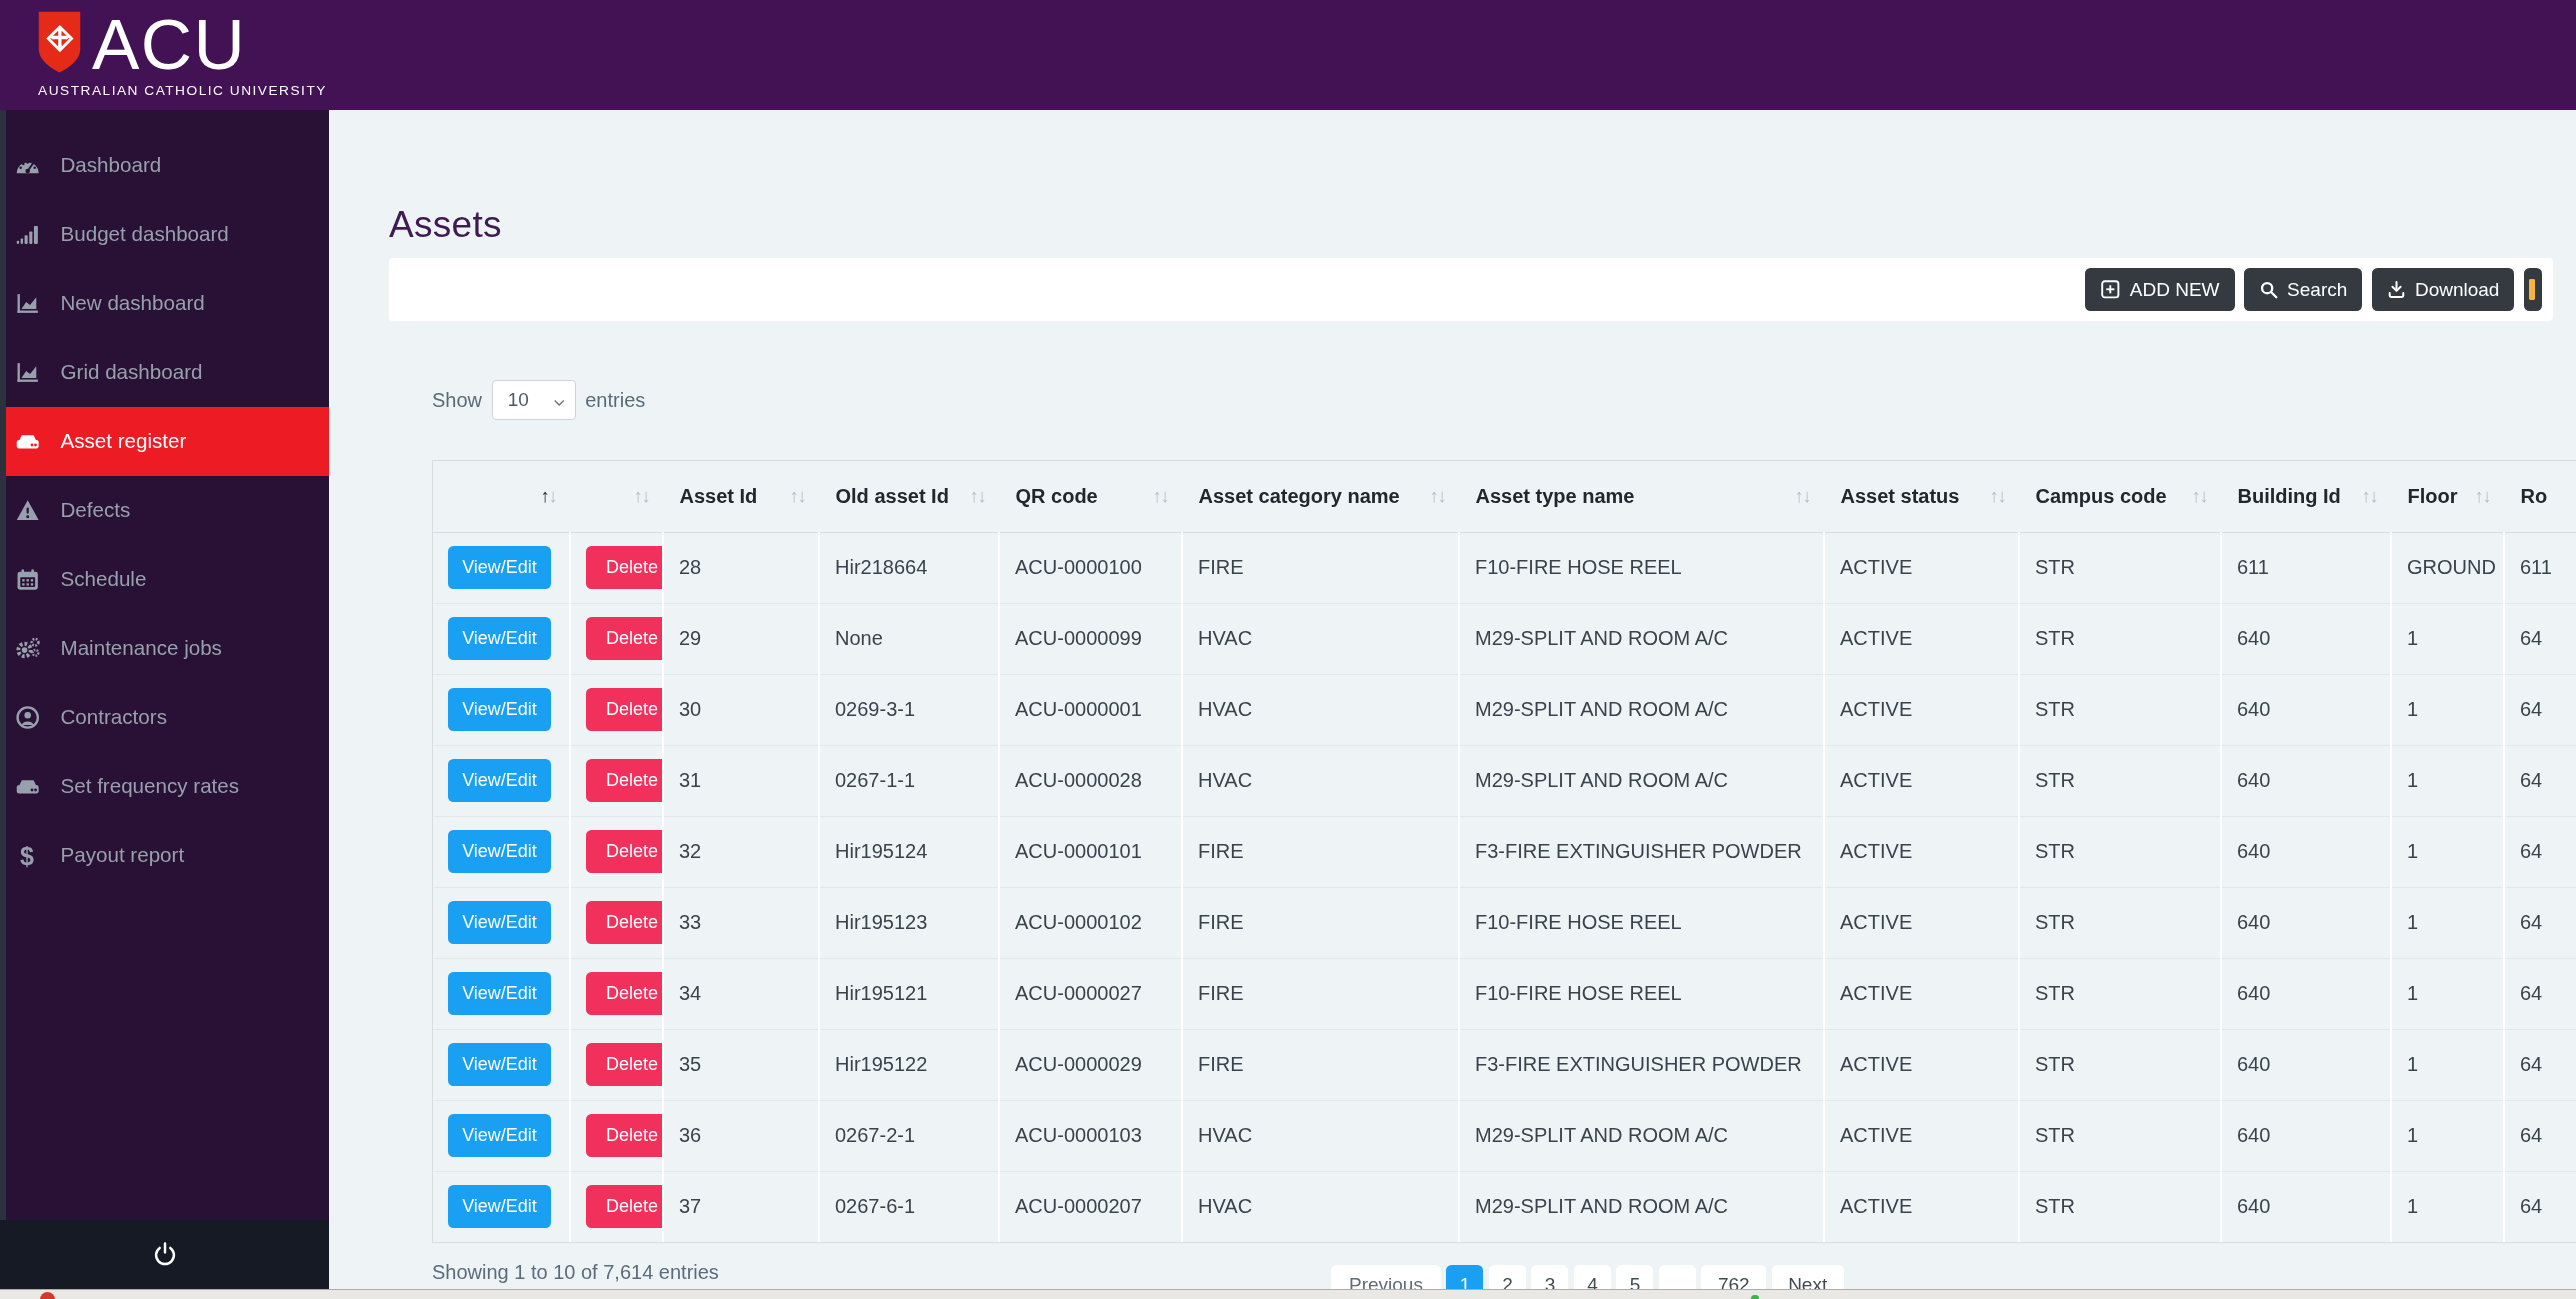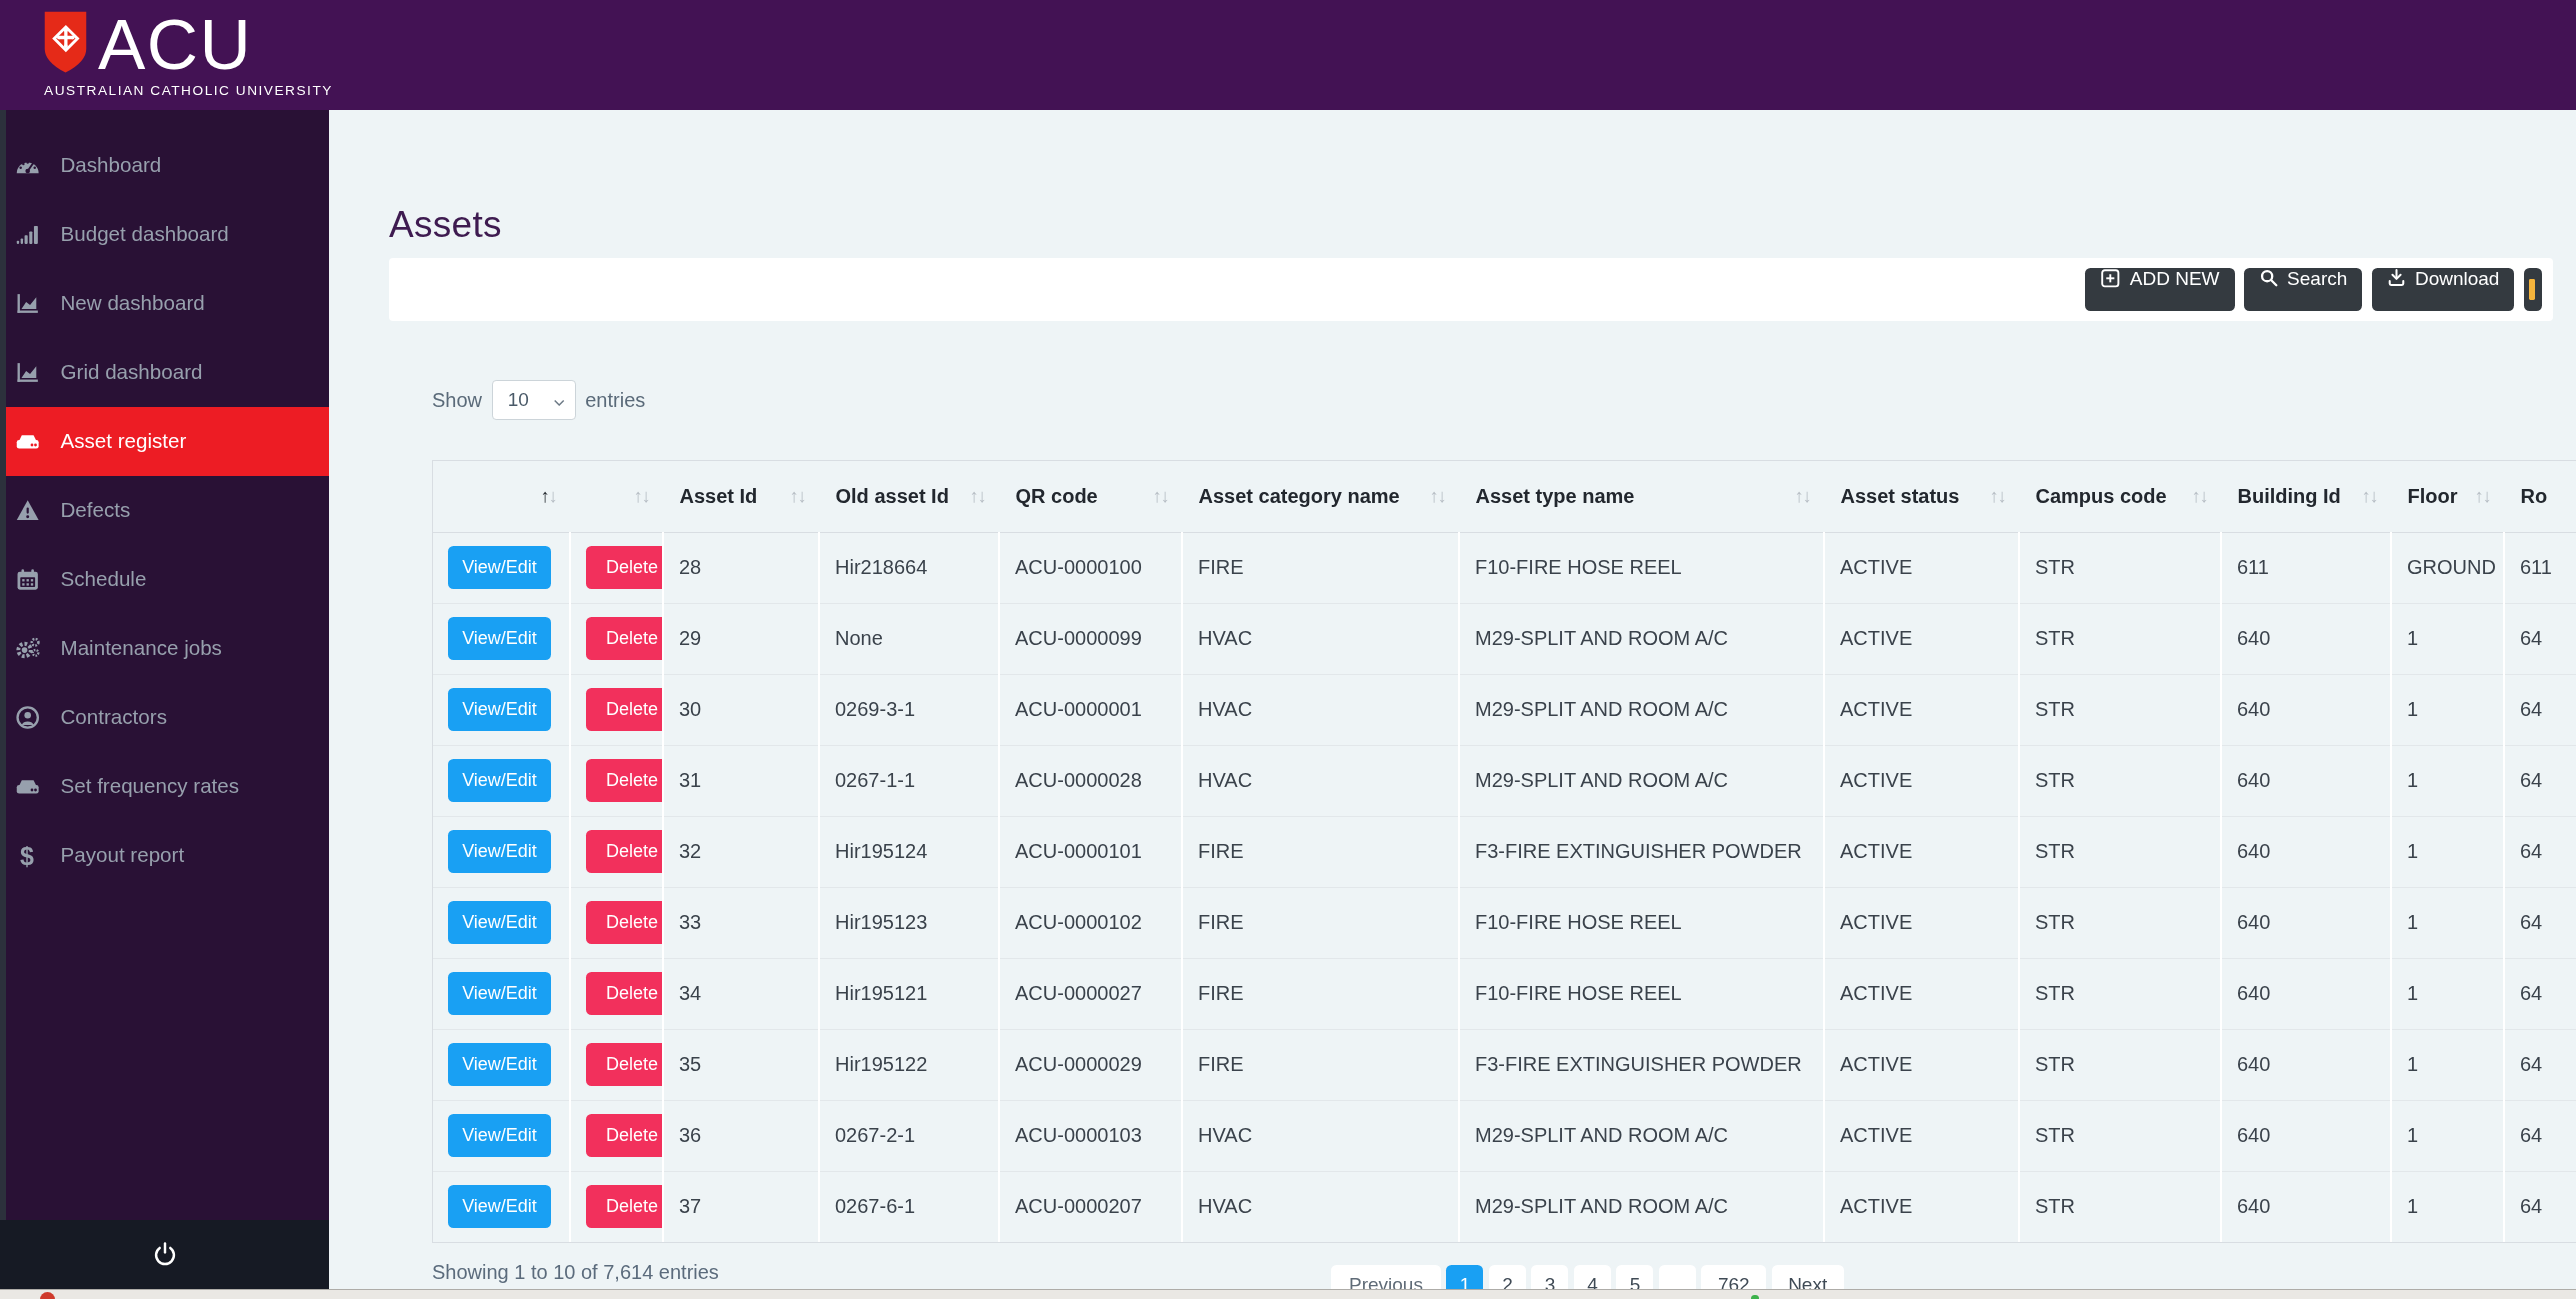--- a/index.html
+++ b/index.html
@@ -1,21 +1,21 @@
 <!DOCTYPE html>
 <html style="font-size:11px"><head>
 <meta charset="utf-8">
 <style>
   * { margin:0; padding:0; box-sizing:border-box; }
   html,body { width:2576px; height:1300px; overflow:hidden; }
   body { position:relative; background:#eef4f6; font-family:"Liberation Sans",sans-serif; }
 
   
   .app-header { position:absolute; left:0; top:0; width:2576px; height:110px; background:#431254; z-index:10; }
-  .logo { position:absolute; left:44px; top:11px; color:#fff; }
+  .logo { position:absolute; left:38px; top:11px; color:#fff; }
   .logo-top { display:flex; align-items:flex-start; gap:11px; }
   .logo-acronym { font-size:71px; line-height:0.92; font-weight:400; letter-spacing:1.4px; margin-top:1.4px; }
   .logo-subtitle { font-size:13.7px; letter-spacing:1.5px; margin-top:5.5px; white-space:nowrap; }
 
   
   .sidebar { position:absolute; left:0; top:110px; width:329px; height:1179px; background:#291135; z-index:5; }
   .edge-strip { position:absolute; left:0; top:110px; width:5.5px; height:1110px; background:#2c313c; z-index:6; }
   .side-nav { padding-top:20.6px; }
   .side-item { position:relative; height:69px; display:flex; align-items:center; padding-left:12px; gap:16.5px;
                color:#97a0ad; --icon-hole:#291135; cursor:pointer; }
@@ -33,21 +33,21 @@
   
   .main { position:absolute; left:329px; top:110px; width:2247px; height:1179px; background:#eef4f6;
           padding:0 23px 0 60px; overflow:hidden; z-index:4; }
   .page-title { margin-top:96px; font-size:37px; font-weight:500; color:#3e1b50; letter-spacing:0.3px; line-height:37px; }
 
   .toolbar { margin-top:15px; height:63px; background:#ffffff; border-radius:4.1px;
              display:flex; align-items:center; justify-content:flex-end; padding-right:11px; }
   .toolbar-buttons { display:flex; align-items:center; gap:9.6px; }
   .tbtn { height:43px; border:none; border-radius:5.5px; background:#343a40; color:#ffffff;
           font-family:inherit; font-size:19px; font-weight:500; padding:0 15px;
-          display:flex; gap:9px; cursor:pointer; }
+          display:flex; align-items:center; gap:9px; cursor:pointer; }
   .tbtn svg { display:block; }
   .tbtn-partial { width:18px; height:43px; border-radius:5.5px; background:#343a40; margin-left:9.6px;
                   display:flex; align-items:center; overflow:hidden; cursor:pointer; border:none; }
   .tbtn-partial .ybar { width:6.2px; height:20.6px; background:#f5b43c; margin-left:4.8px; border-radius:1.4px; }
 
   .length-row { margin:59px 0 0 43px; display:flex; align-items:center; gap:9.6px;
                 font-size:20px; color:#5a6a79;text-align:right; }
   .select-box { width:84px; height:40px; background:#fff; border:0.7px solid #ccd4d9; border-radius:4.1px;
                 display:flex; align-items:center; justify-content:space-between; padding:0 9.6px 0 15px;
                 font-size:19px; color:#4a5a68; cursor:pointer; }

